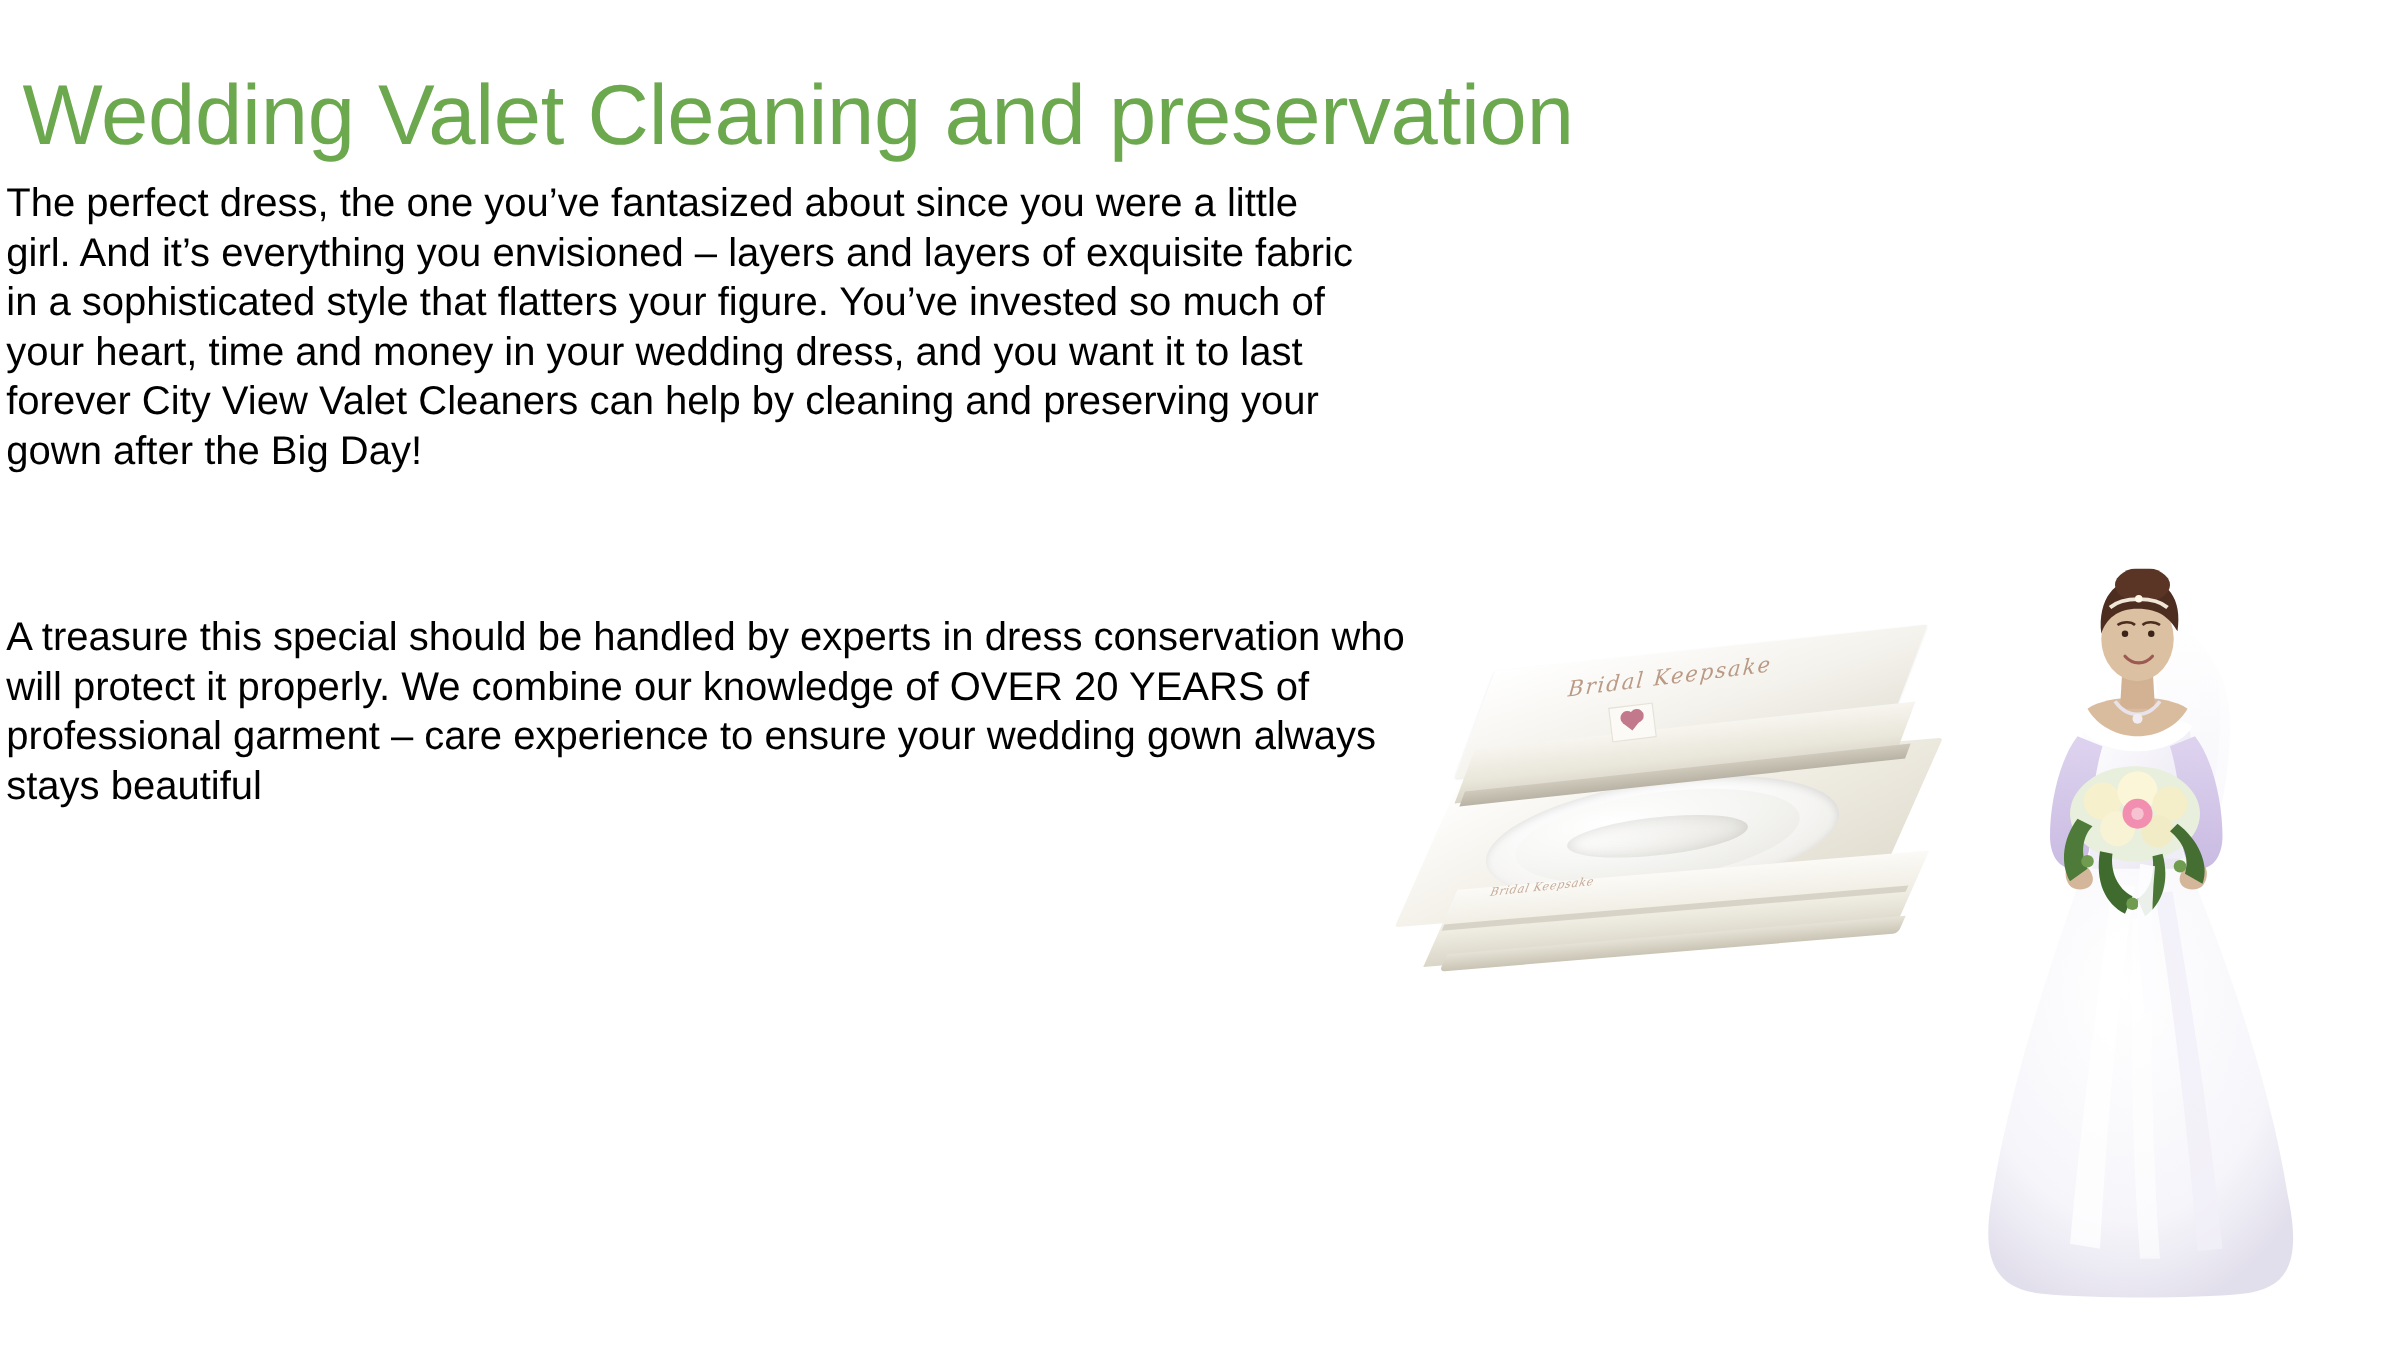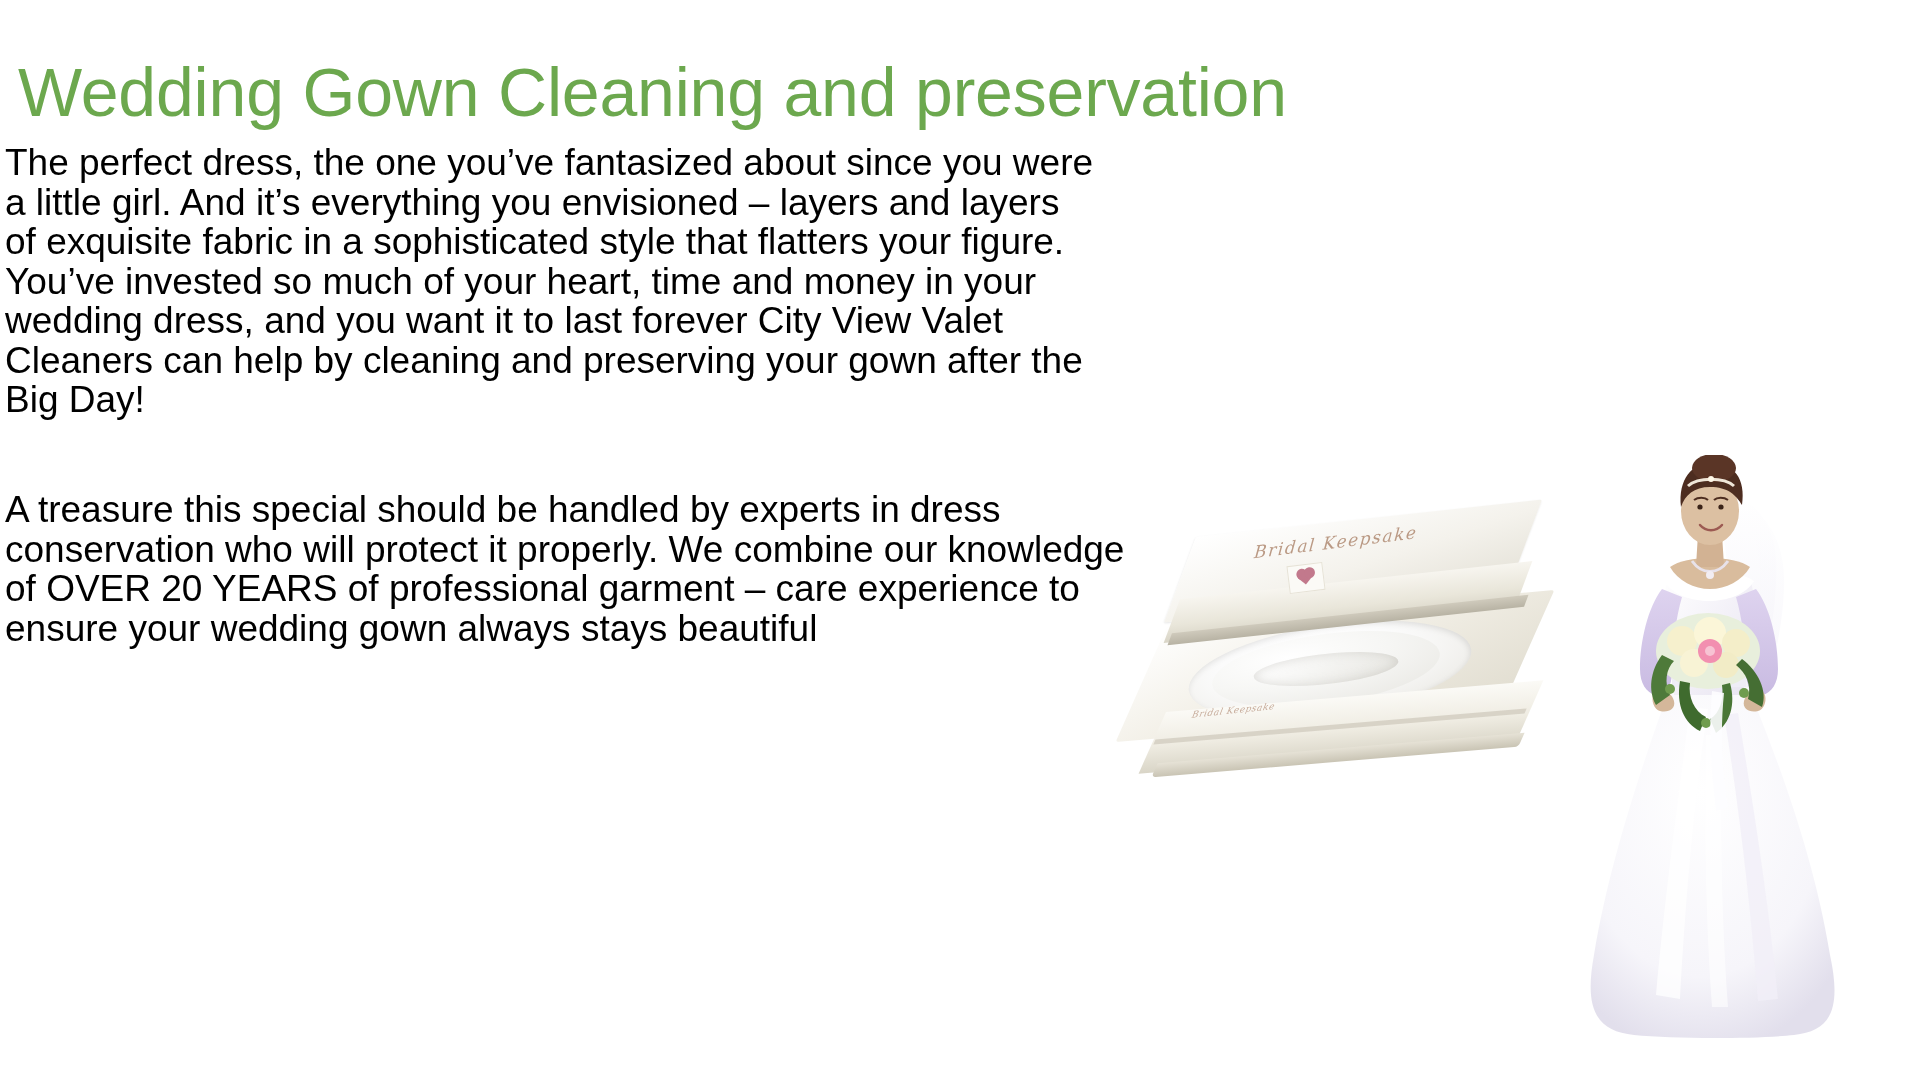--- a/index.html
+++ b/index.html
@@ -35,21 +35,21 @@
     line-height: 1.14;
     font-weight: 400;
     letter-spacing: -0.2px;
     white-space: nowrap;
   }
 
   
   .body-text {
     position: absolute;
     color: #000000;
-    font-size: 37px;
+    font-size: 32px;
     line-height: 39.5px;
     font-weight: 400;
     white-space: pre-line;
   }
   #para-1 {
     left: 5px;
     top: 143px;
     width: 1090px;
   }
   #para-2 {
@@ -254,21 +254,21 @@
     clip: rect(0,0,0,0);
     white-space: nowrap;
     border: 0;
   }
 </style>
 </head>
 <body>
 
 <div class="slide">
 
-  <h1 class="slide-title">Wedding Gown Cleaning and preservation</h1>
+  <h1 class="slide-title">Wedding Valet Cleaning and preservation</h1>
 
   <div class="body-text" id="para-1">The perfect dress, the one you’ve fantasized about since you were a little girl. And it’s everything you envisioned – layers and layers of exquisite fabric in a sophisticated style that flatters your figure. You’ve invested so much of your heart, time and money in your wedding dress, and you want it to last forever City View Valet Cleaners can help by cleaning and preserving your gown after the Big Day!</div>
 
   <div class="body-text" id="para-2">A treasure this special should be handled by experts in dress conservation who will protect it properly. We combine our knowledge of OVER 20 YEARS of professional garment – care experience to ensure your wedding gown always stays beautiful</div>
 
   <div class="keepsake-box">
     <div class="kb-stage">
 
       <div class="kb-base-top"></div>
       <div class="kb-window"></div>

